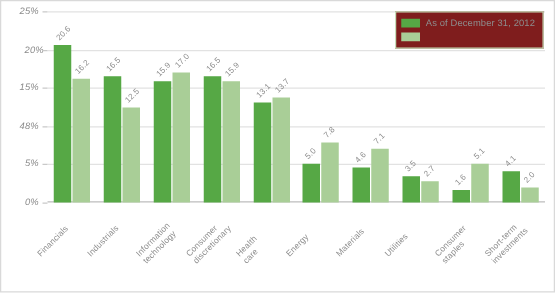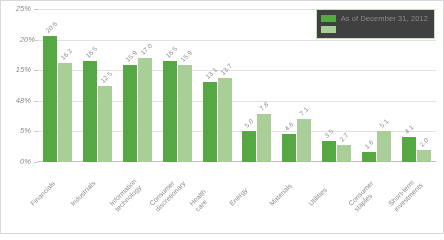--- a/index.html
+++ b/index.html
@@ -127,21 +127,21 @@
     transform: rotate(-45deg) translate(-46px, 5px);
     letter-spacing: 0.1px;
   }
 
   
   .legend {
     position: absolute;
     right: 8px;
     top: 8px;
     border: 1px solid #c6e0bb;
-    background: #404040;
+    background: #7f1d1d;
     padding: 3px 6px 3px 4px;
   }
   .legend-row {
     display: flex;
     align-items: center;
     height: 11px;
   }
   .legend-swatch {
     width: 15px;
     height: 7px;

